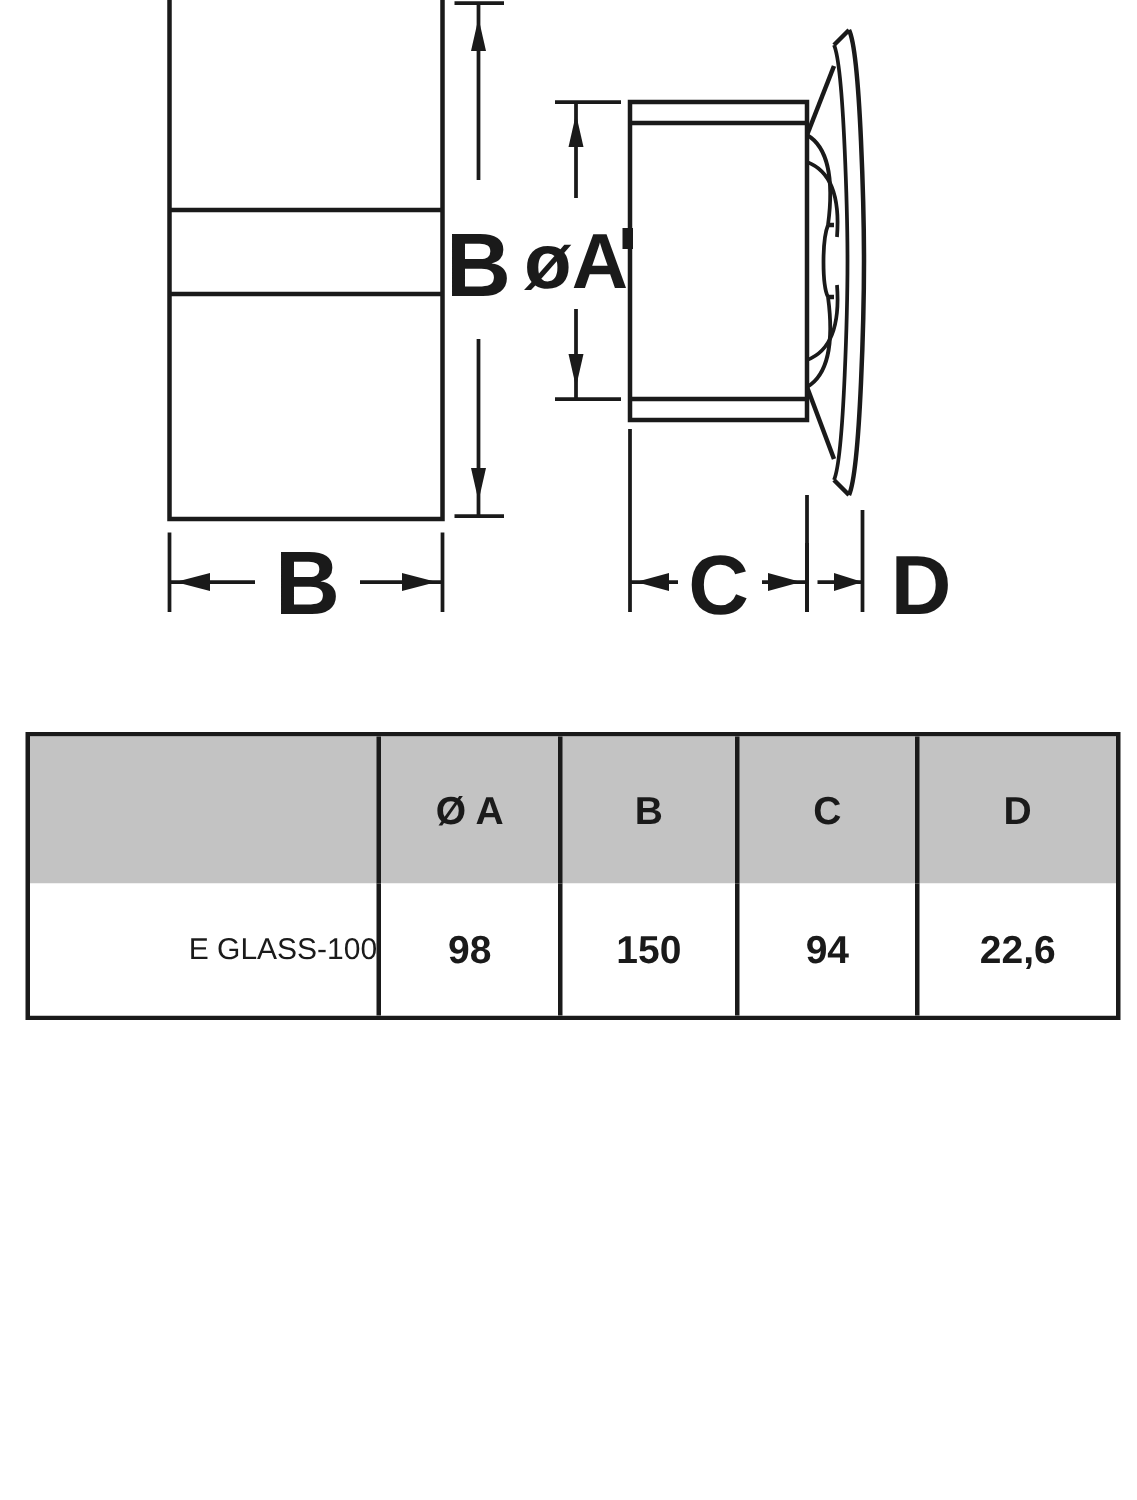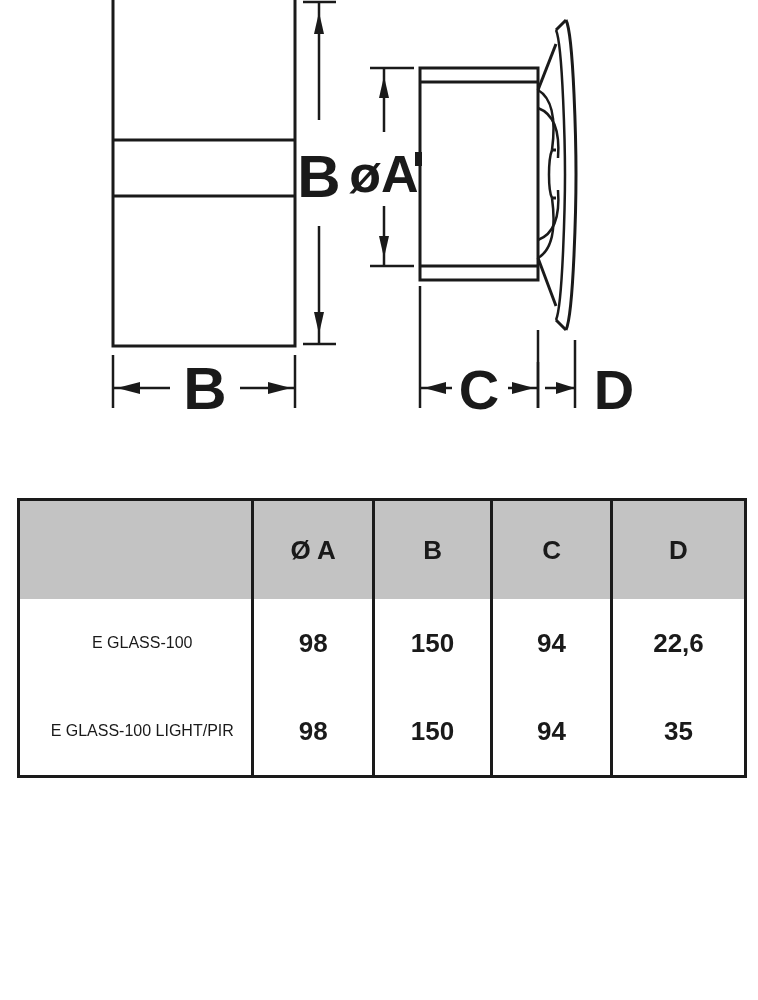--- a/index.html
+++ b/index.html
@@ -31,21 +31,21 @@
   .dim-label {
     font-family: "Liberation Sans", sans-serif;
     font-weight: 700;
     fill: #1a1a1a;
   }
 
   
   #spec-table {
     position: absolute;
     left: 17px;
-    top: 498px;
+    top: 488px;
     width: 724px;
     border: 3px solid #1a1a1a;
     border-collapse: collapse;
     background: #fff;
   }
   #spec-table table {
     width: 100%;
     border-collapse: collapse;
     table-layout: fixed;
   }
@@ -66,23 +66,23 @@
   #spec-table thead th.first-col {
     background: #c3c3c3;
     border-left: none;
   }
   #spec-table tbody td {
     height: 88px;
     vertical-align: middle;
     background: #ffffff;
   }
   #spec-table tbody td.first-col {
-    text-align: center;
+    text-align: right;
     padding-left: 13px;
-    font-size: 16px;
+    font-size: 20px;
     font-weight: 400;
     border-left: none;
     white-space: nowrap;
   }
   #spec-table th:last-child, #spec-table td:last-child {
     border-right: none;
   }
   .col-name { width: 32.5%; }
   .col-a { width: 16.5%; }
   .col-b { width: 16.2%; }
@@ -186,22 +186,15 @@
       </tr>
     </thead>
     <tbody>
       <tr>
         <td class="first-col">E GLASS-100</td>
         <td>98</td>
         <td>150</td>
         <td>94</td>
         <td>22,6</td>
       </tr>
-      <tr>
-        <td class="first-col">E GLASS-100 LIGHT/PIR</td>
-        <td>98</td>
-        <td>150</td>
-        <td>94</td>
-        <td>35</td>
-      </tr>
     </tbody>
   </table>
 </div>
 
 </body></html>

